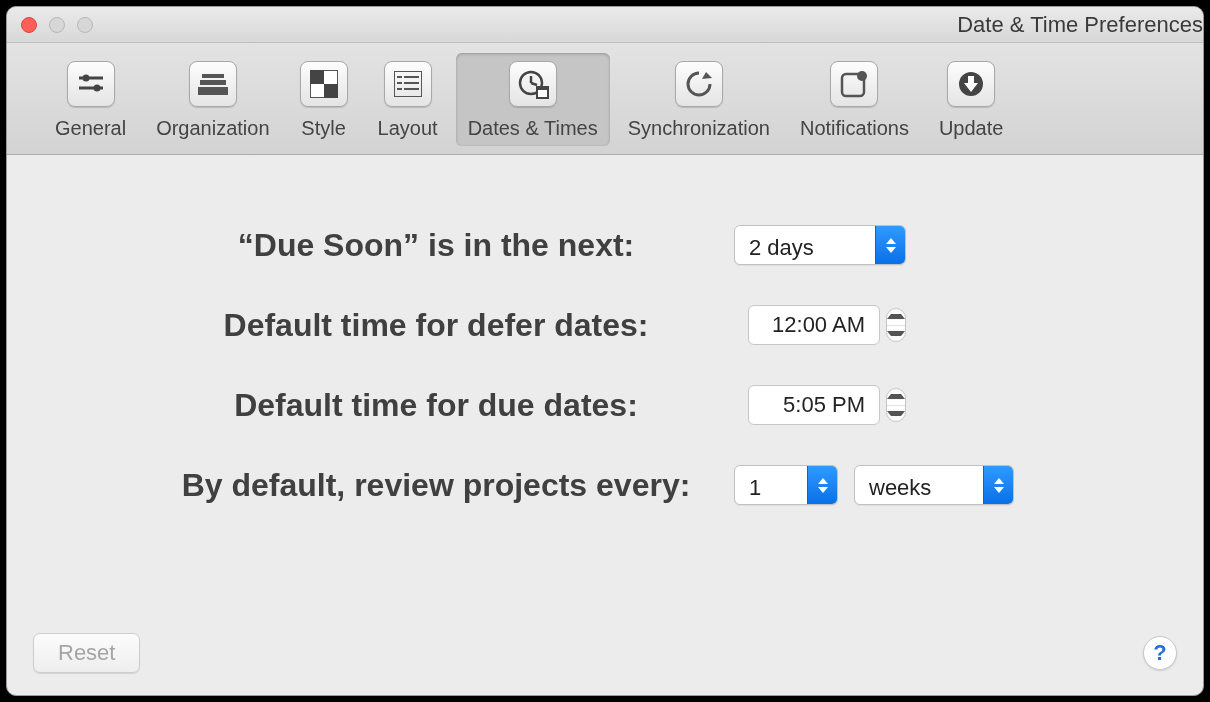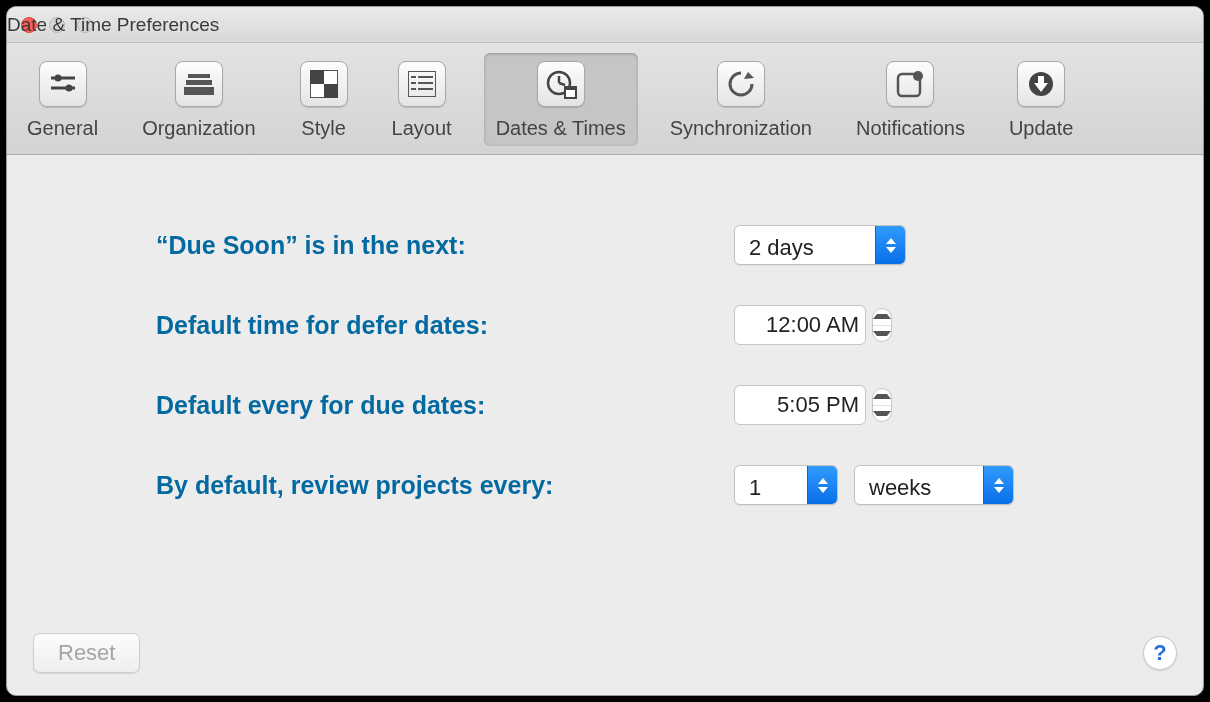--- a/index.html
+++ b/index.html
@@ -30,30 +30,30 @@
     display: flex;
     align-items: center;
     position: relative;
   }
   .traffic { display: flex; gap: 12px; margin-left: 14px; }
   .tl { width: 16px; height: 16px; border-radius: 50%; }
   .tl.close { background: #ff5f57; border: 1px solid #e1453d; }
   .tl.min { background: #d7d7d7; border: 1px solid #b8b8b8; }
   .tl.max { background: #d7d7d7; border: 1px solid #b8b8b8; }
   .title {
-    position: absolute; left:0; right:0; text-align:left;
-    font-size: 19px; color:#3a3a3a; pointer-events:none;
+    position: absolute; left:0; right:0; text-align:right;
+    font-size: 22px; color:#3a3a3a; pointer-events:none;
   }
   .toolbar {
     background: linear-gradient(#e3e3e3,#d3d3d3);
     border-bottom: 1px solid #acacac;
     display: flex;
     align-items: flex-end;
-    padding: 10px 20px 8px 8px;
-    gap: 20px;
+    padding: 10px 20px 8px 36px;
+    gap: 6px;
   }
   .tool {
     display:flex; flex-direction:column; align-items:center;
     padding: 8px 12px 6px 12px;
     border-radius: 6px;
     cursor: default;
   }
   .tool.active {
     background: #c5c5c5;
     box-shadow: inset 0 1px 3px rgba(0,0,0,.25);
@@ -66,21 +66,21 @@
     display:flex; align-items:center; justify-content:center;
     box-shadow: 0 1px 1px rgba(0,0,0,.15);
   }
   .tool .lbl { margin-top:10px; font-size:20px; color:#444; white-space:nowrap; }
   .content {
     flex:1; position:relative;
     padding-top: 70px;
   }
   .form { display:flex; flex-direction:column; gap:40px; align-items:center; }
   .row { display:flex; align-items:center; gap:18px; }
-  .row .label { width: 560px; text-align:left; font-size:25px; font-weight:600; color:#0369a1; }
+  .row .label { width: 560px; text-align:center; font-size:32px; font-weight:600; color:#404040; }
   .ctrl-col { width: 320px; display:flex; align-items:center; gap:16px; }
 
   .select {
     display:flex; align-items:center;
     background:#fff; border:1px solid #c0c0c0; border-radius:6px;
     height:40px; box-shadow: 0 1px 1px rgba(0,0,0,.06);
     overflow:hidden;
   }
   .select .sval { padding: 0 14px; font-size:22px; color:#222; flex:1;margin-top:6px; }
   .select .arrows {
@@ -93,23 +93,24 @@
     width:0;height:0;border-left:5px solid transparent; border-right:5px solid transparent;
   }
   .select .arrows .up { border-bottom:6px solid #fff; margin-bottom:3px;}
   .select .arrows .down { border-top:6px solid #fff; }
 
   .timebox {
     display:flex; align-items:center; gap:6px;
   }
   .timeinput {
     background:#fff; border:1px solid #c6c6c6; border-radius:6px;
-    height:40px; padding:0 6px; font-size:22px; color:#222;
+    height:40px; padding:0 14px; font-size:22px; color:#222;
     display:flex; align-items:center; justify-content:flex-end;
     min-width: 132px;
+    margin-left: 14px;
   }
   .stepper {
     width:20px; height:34px; background:#fff; border:1px solid #c6c6c6; border-radius:10px;
     display:flex; flex-direction:column;
   }
   .stepper div { flex:1; display:flex; align-items:center; justify-content:center; }
   .stepper .u { border-bottom:1px solid #e2e2e2; }
   .stepper .tri-up { width:0;height:0;border-left:4px solid transparent;border-right:4px solid transparent;border-bottom:5px solid #555;}
   .stepper .tri-dn { width:0;height:0;border-left:4px solid transparent;border-right:4px solid transparent;border-top:5px solid #555;}
 
@@ -266,21 +267,21 @@
                 </div>
               <div>
                   <div class="tri-dn"></div>
                 </div>
             </div>
           </div>
         </div>
       </div>
 
       <div class="row">
-        <div class="label">Default every for due dates:</div>
+        <div class="label">Default time for due dates:</div>
         <div class="ctrl-col">
           <div class="timebox">
             <div class="timeinput">5:05 PM</div>
             <div class="stepper">
               <div class="u">
                   <div class="tri-up"></div>
                 </div>
               <div>
                   <div class="tri-dn"></div>
                 </div>

